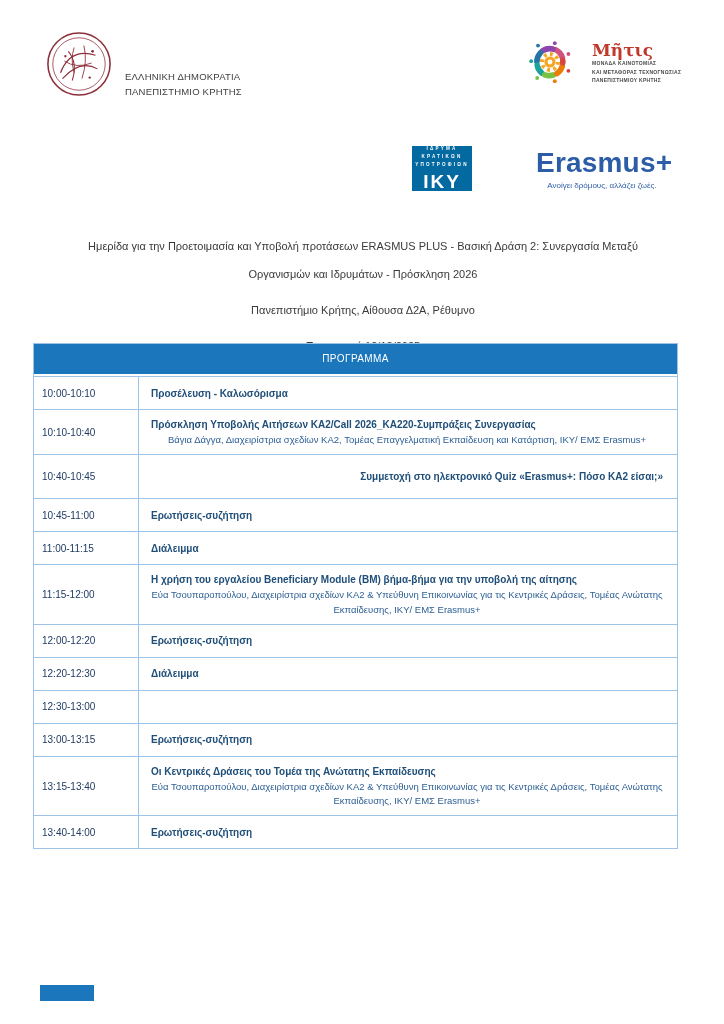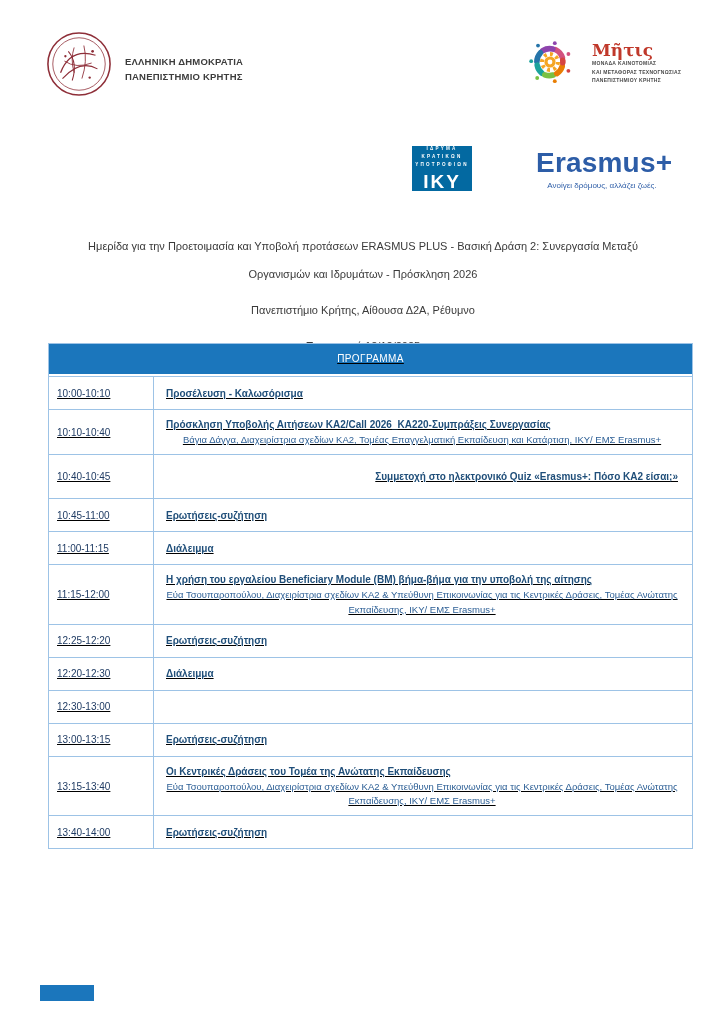--- a/index.html
+++ b/index.html
@@ -4,21 +4,21 @@
 <style>
   html,body { margin:0; padding:0; background:#ffffff; }
   .page {
     position:relative; width:724px; height:1024px; background:#fff;
     font-family:"Liberation Sans", sans-serif; overflow:hidden;
   }
 
   
   .uoc-block { position:absolute; left:45px; top:30px; display:flex; gap:12px; }
   .uoc-seal { width:68px; height:68px; }
-  .uoc-text { margin-top:25px; font-size:9.5px; font-weight:bold; color:#3d3d3d; line-height:1.55; letter-spacing:.2px; }
+  .uoc-text { margin-top:40px; font-size:9.5px; font-weight:normal; color:#3d3d3d; line-height:1.55; letter-spacing:.2px; }
 
   .metis-block { position:absolute; left:526px; top:38px; display:flex; gap:18px; }
   .metis-icon { width:48px; height:48px; }
   .metis-text { margin-top:4px; }
   .metis-brand { font-family:"DejaVu Serif", serif; font-size:17px; color:#c0392b; font-weight:bold; line-height:1; }
   .metis-sub { font-size:5px; font-weight:bold; color:#4a4a4a; line-height:1.7; letter-spacing:.3px; }
 
   
   .iky-box {
     position:absolute; left:412px; top:146px; width:60px; height:45px;
@@ -30,21 +30,21 @@
   .erasmus-box { position:absolute; left:536px; top:147px; width:132px; text-align:center; color:#2d5da7; }
   .erasmus-brand { font-size:28px; font-weight:bold; letter-spacing:.2px; }
   .erasmus-tagline { font-size:8px; margin-top:2px; }
 
   
   .titleblock { position:absolute; left:40px; top:232px; width:646px; text-align:center; color:#3a3a3a; }
   .titleblock p { margin:8px; font-size:11px; line-height:28px; }
   .event-title { max-width:600px; margin:0 auto !important; }
 
   
-  .program { position:absolute; left:48px; top:343px; width:645px; border:1px solid #9dc3e6; box-sizing:border-box;text-decoration:underline; }
+  .program { position:absolute; left:33px; top:343px; width:645px; border:1px solid #9dc3e6; box-sizing:border-box; }
   .phead {
     background:#1b76bc; color:#fff; text-align:center; font-size:10px; letter-spacing:.4px;
     height:30px; line-height:30px; border-bottom:2px solid #ffffff;
   }
   .prow { display:flex; border-top:1px solid #9dc3e6; min-height:33px; align-items:center; box-sizing:border-box; }
   .prow:nth-child(3) { min-height:44px;text-align:right; }
   .ptime {
     width:105px; flex:0 0 105px; align-self:stretch; display:flex; align-items:center;
     border-right:1px solid #9dc3e6; padding-left:8px; box-sizing:border-box;
     font-size:10px; color:#1f3b63;
@@ -167,21 +167,21 @@
           </div>
         </div>
         <div class="prow">
           <div class="ptime">11:15-12:00</div>
           <div class="pcontent">
             <div class="ptitle">Η χρήση του εργαλείου Beneficiary Module (BM) βήμα-βήμα για την υποβολή της αίτησης</div>
             <div class="pspeaker">Εύα Τσουπαροπούλου, Διαχειρίστρια σχεδίων ΚΑ2 &amp; Υπεύθυνη Επικοινωνίας για τις Κεντρικές Δράσεις, Τομέας Ανώτατης Εκπαίδευσης, ΙΚΥ/ ΕΜΣ Erasmus+</div>
           </div>
         </div>
         <div class="prow">
-          <div class="ptime">12:25-12:20</div>
+          <div class="ptime">12:00-12:20</div>
           <div class="pcontent">
             <div class="ptitle">Ερωτήσεις-συζήτηση</div>
           </div>
         </div>
         <div class="prow">
           <div class="ptime">12:20-12:30</div>
           <div class="pcontent">
             <div class="ptitle">Διάλειμμα</div>
           </div>
         </div>

